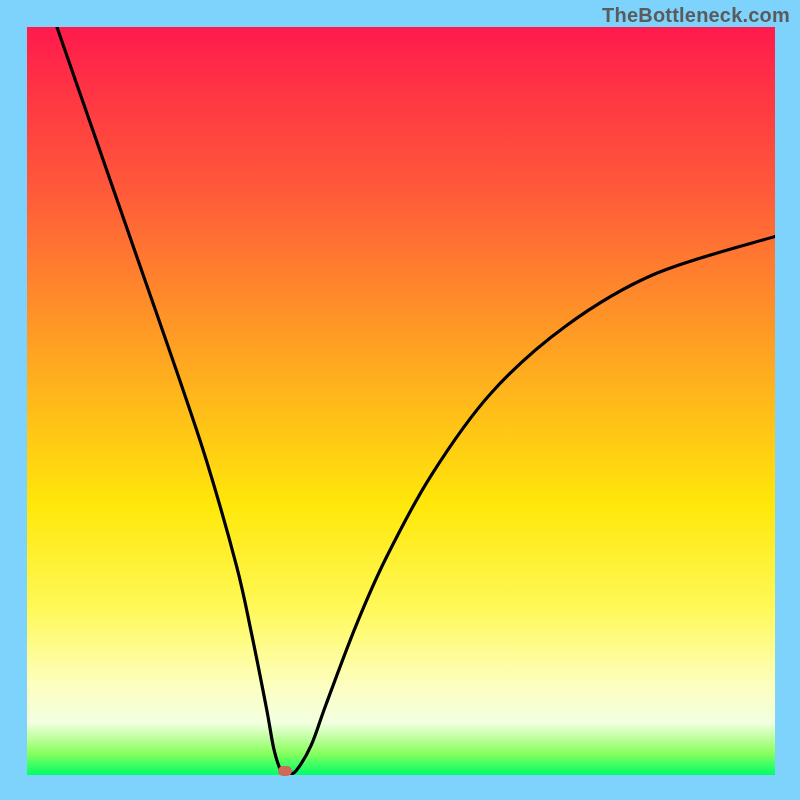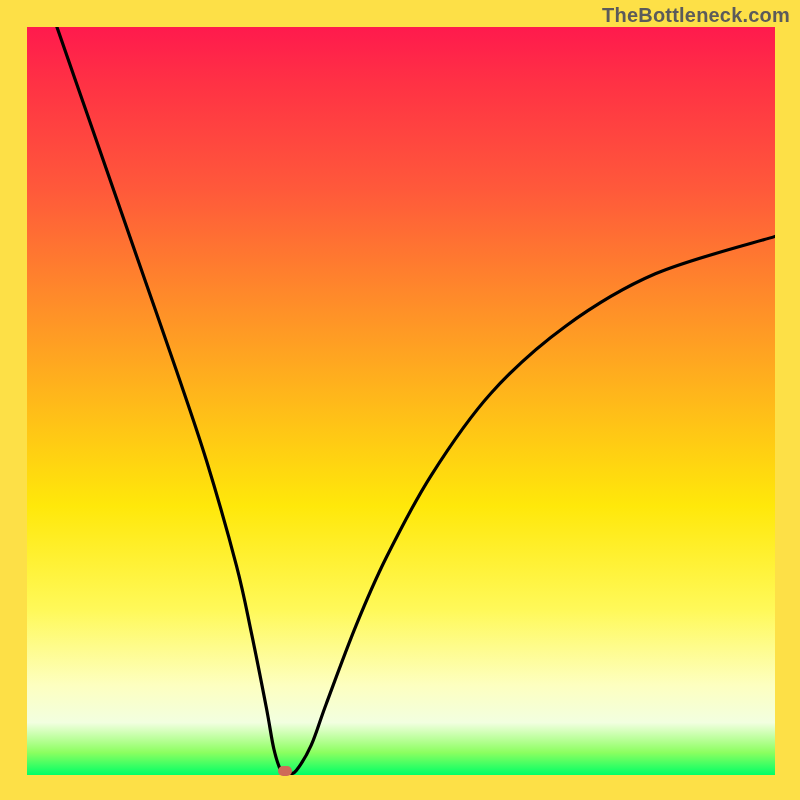--- a/index.html
+++ b/index.html
@@ -1,21 +1,21 @@
 <!DOCTYPE html>
 <html><head>
 <meta charset="utf-8">
 <style>
   * { margin: 0; padding: 0; box-sizing: border-box; }
   html, body { width: 800px; height: 800px; overflow: hidden; background: #000; }
   .frame {
     position: relative;
     width: 800px;
     height: 800px;
-    background: #fde047;
+    background: #7dd3fc;
   }
   .plot-area {
     position: absolute;
     left: 27px;
     top: 27px;
     width: 748px;
     height: 748px;
     background: linear-gradient(to bottom,
       #ff1a4d 0%,
       #ff3344 8%,

